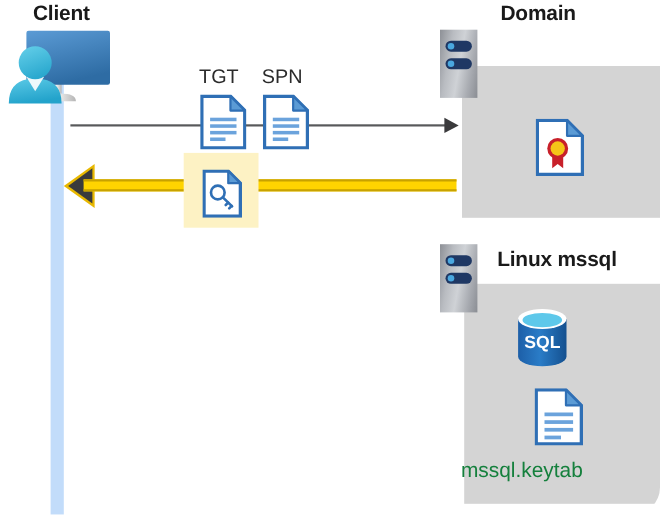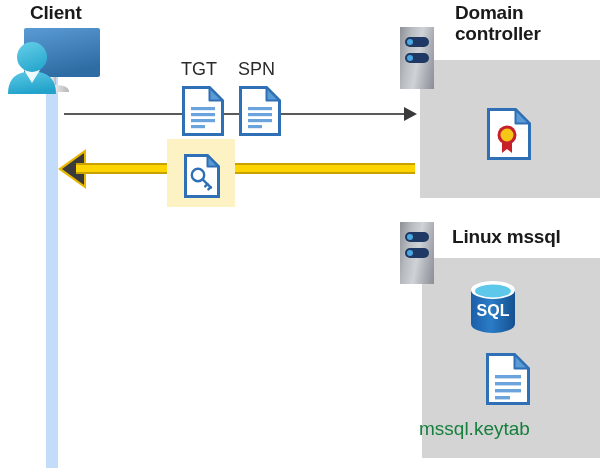--- a/index.html
+++ b/index.html
@@ -7,20 +7,21 @@
     padding: 0;
     background: #ffffff;
   }
   #canvas {
     position: relative;
     width: 600px;
     height: 468px;
     background: #ffffff;
     font-family: "Liberation Sans", sans-serif;
     overflow: hidden;
+    border-radius: 25px;
   }
   .abs { position: absolute; }
 
   
   .title {
     font-weight: bold;
     color: #1a1a1a;
     letter-spacing: -0.2px;
     line-height: 1.12;
   }
@@ -213,21 +214,20 @@
         <circle cx="14" cy="21" r="6.2"></circle>
         <path d="M18.6 25.4 L27 33.6"></path>
         <path d="M23.4 30.2 L21.2 32.4"></path>
         <path d="M26.6 33.2 L24.4 35.4"></path>
       </g>
     </svg>
   </div>
 
   <div class="abs title" id="dc-title">
     <div>Domain</div>
-    <div>controller</div>
   </div>
 
   <div class="abs panel" id="dc-panel"></div>
 
   <div class="abs server-icon" id="dc-server">
     <span class="server-bar" style="top:10px;">
         <i></i>
       </span>
     <span class="server-bar" style="top:26px;">
         <i></i>

